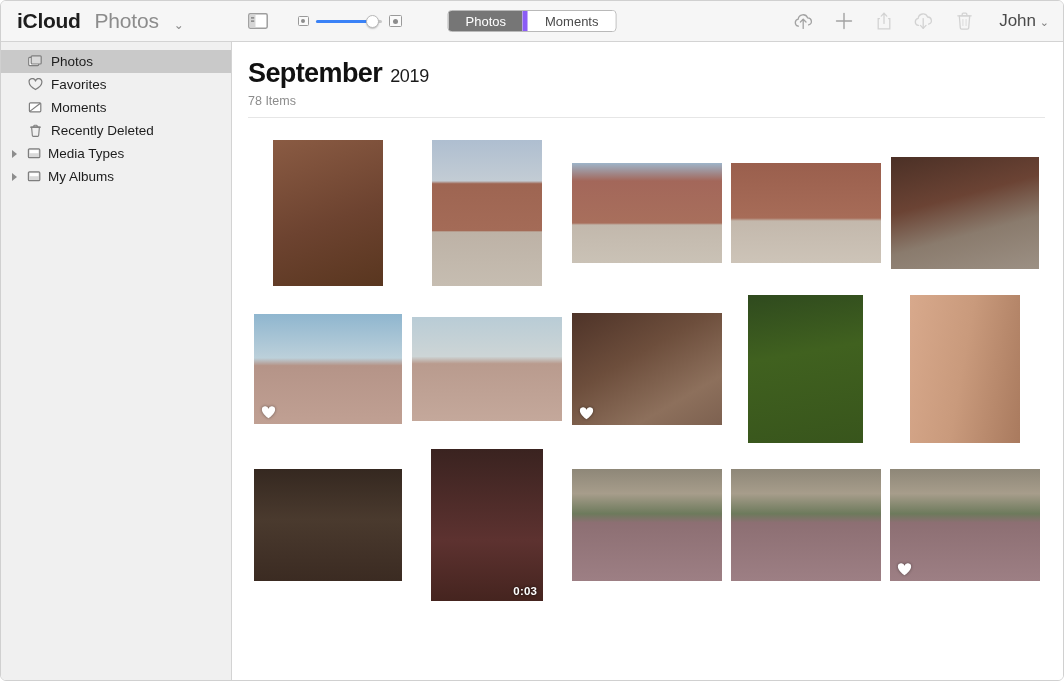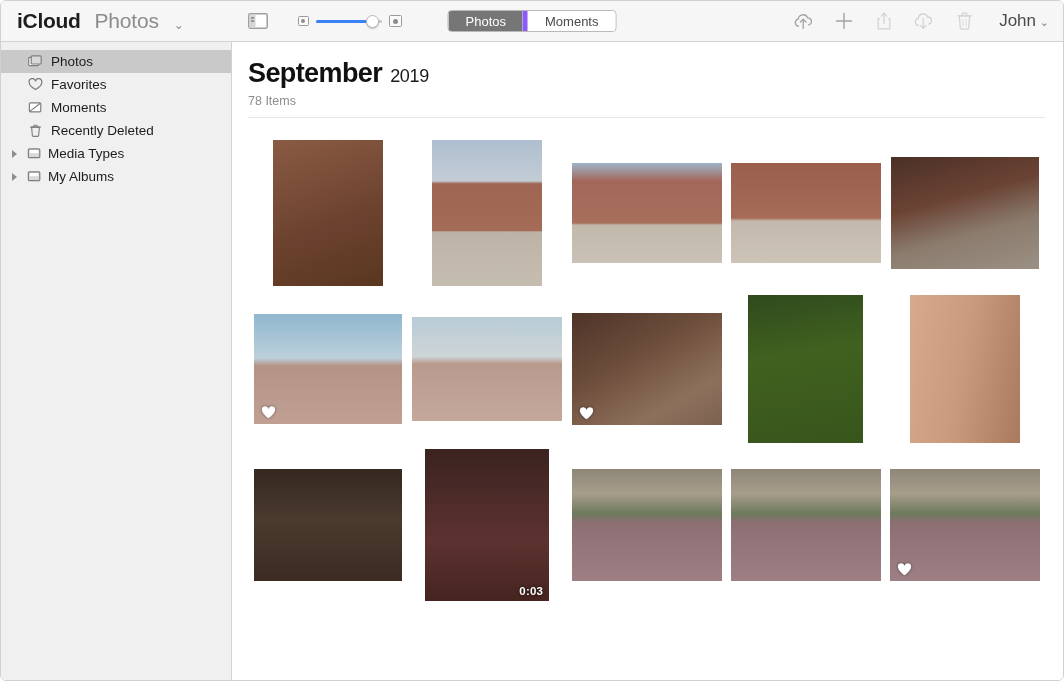--- a/index.html
+++ b/index.html
@@ -578,21 +578,21 @@
                 </div>
               </div>
             </div>
             <div class="grid-row">
               <div class="cell">
                 <div class="thumb" style="width: 148px; height: 112px;">
                   <div class="scene sc-corridor"></div>
                 </div>
               </div>
               <div class="cell">
-                <div class="thumb" style="width: 124px; height: 152px;">
+                <div class="thumb" style="width: 112px; height: 152px;">
                   <div class="scene sc-archvideo"></div>
                   <div class="badge-duration">0:03</div>
                 </div>
               </div>
               <div class="cell">
                 <div class="thumb" style="width: 150px; height: 112px;">
                   <div class="scene sc-walk"></div>
                 </div>
               </div>
               <div class="cell">

